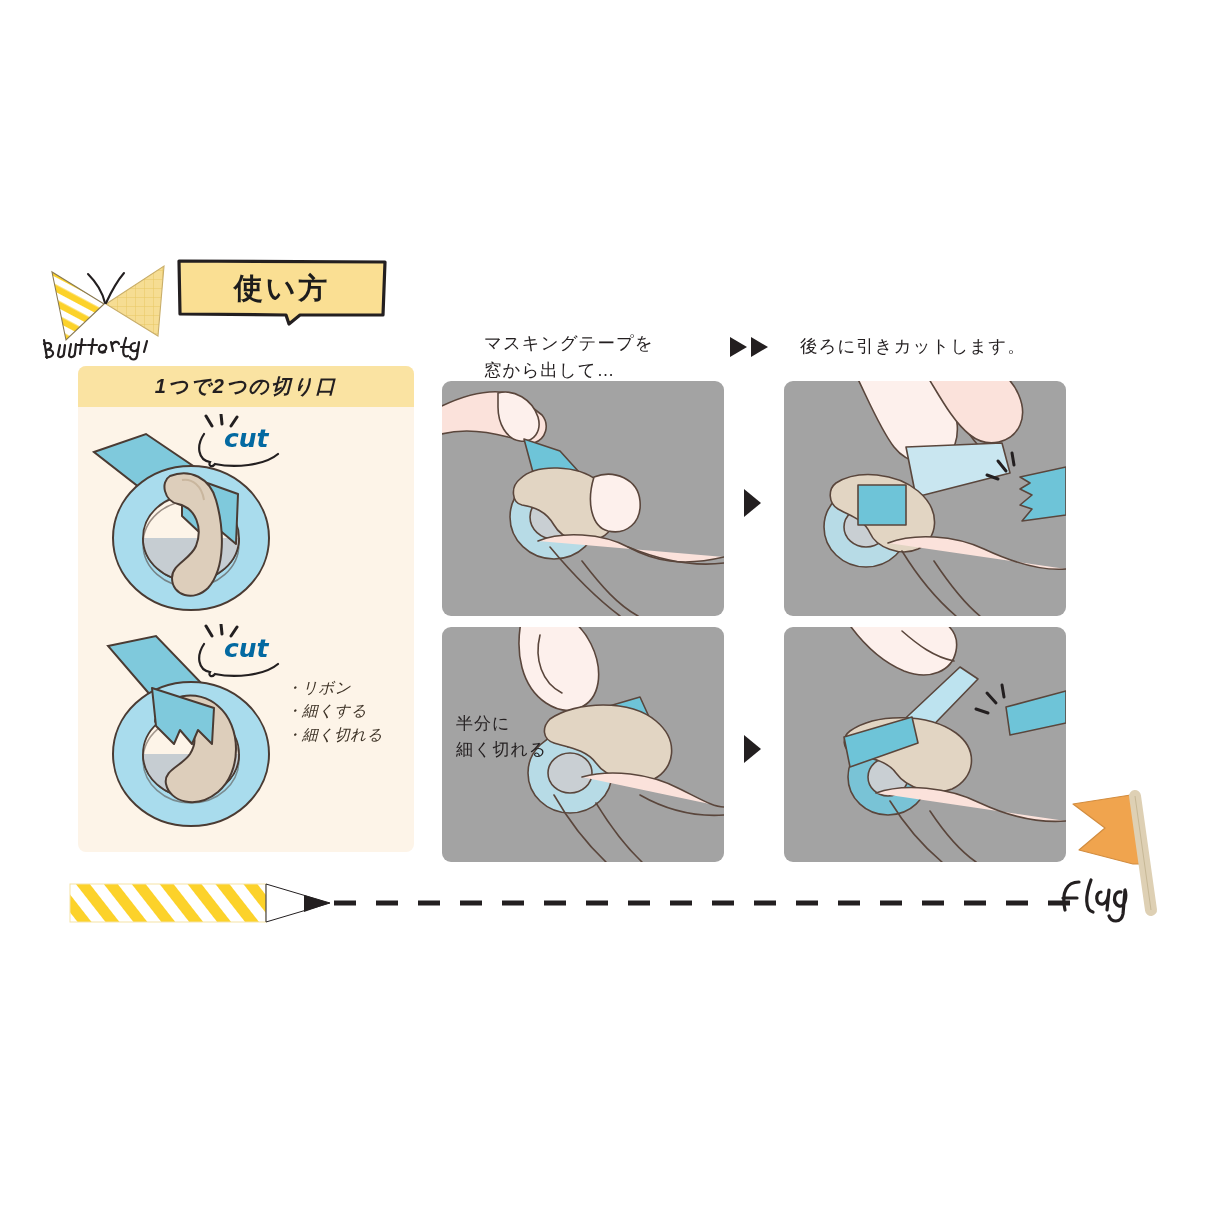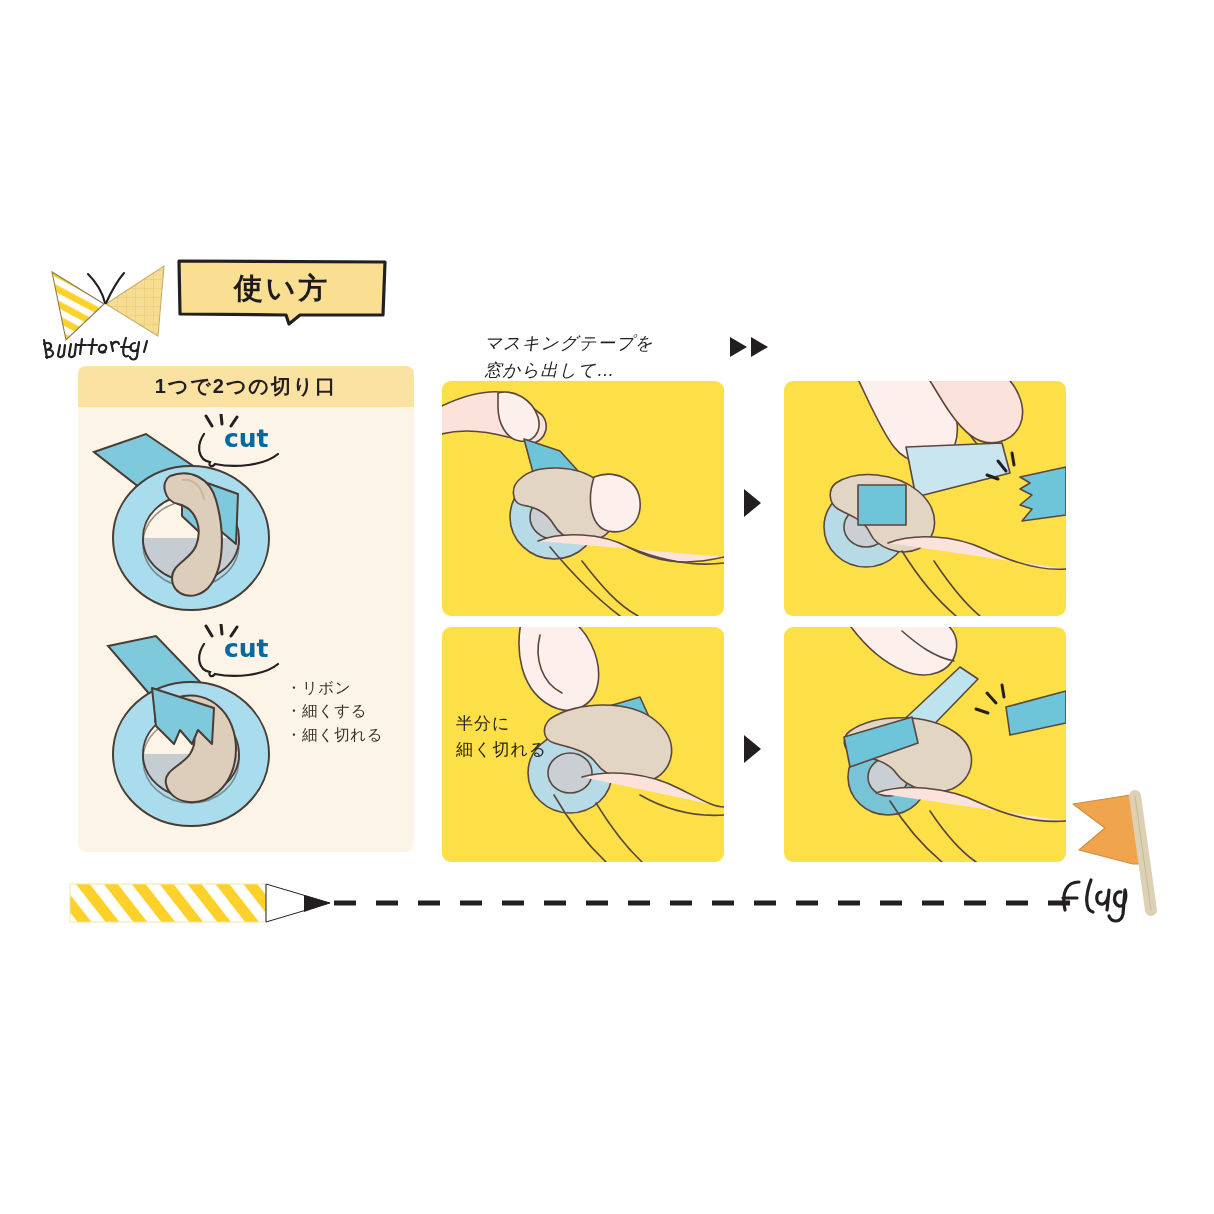--- a/index.html
+++ b/index.html
@@ -26,20 +26,21 @@
     display: flex; align-items: center; justify-content: center;
     font-size: 29px; font-weight: 700; color: #1c1c1c; letter-spacing: 3px;
   }
 
   
   .panel {
     position: absolute; left: 78px; top: 366px;
     width: 336px; height: 486px;
     background: #fdf4e8;
     border-radius: 8px;
+    font-style: italic;
   }
   .panel-head {
     position: absolute; left: 0; top: 0; width: 336px; height: 41px;
     background: #fae3a2;
     border-radius: 8px 8px 0 0;
     display: flex; align-items: center; justify-content: center;
     font-size: 20px; font-weight: 700; color: #231f20; letter-spacing: 2px;
   }
 
   .feature { position: absolute; left: 0; width: 336px; height: 215px; }
@@ -58,30 +59,30 @@
     position: absolute; left: 208px; width: 128px;
     font-size: 15.5px; color: #3d3226; line-height: 1.5; letter-spacing: 0.5px;
   }
   .bullets.b1 { top: 60px; }
   .bullets.b2 { top: 52px; }
   .bullets div { white-space: nowrap; }
 
   
   .steptext {
     position: absolute;
-    font-size: 17.5px; color: #231f20; line-height: 1.55; letter-spacing: 1px; font-style: italic;
+    font-size: 17.5px; color: #231f20; line-height: 1.55; letter-spacing: 1px;
   }
   .steptext.t1 { left: 484px; top: 330px; }
   .steptext.t2 { left: 800px; top: 333px; white-space: nowrap; }
 
   .dblarrow { position: absolute; left: 726px; top: 334px; width: 48px; height: 26px; }
 
   .photo {
     position: absolute;
-    background: #fde047;
+    background: #a3a3a3;
     border-radius: 9px;
     overflow: hidden;
   }
   .photo.p1 { left: 442px; top: 381px; width: 282px; height: 235px; }
   .photo.p2 { left: 784px; top: 381px; width: 282px; height: 235px; }
   .photo.p3 { left: 442px; top: 627px; width: 282px; height: 235px; }
   .photo.p4 { left: 784px; top: 627px; width: 282px; height: 235px; }
   .photo svg { display: block; }
 
   .photo-note {
@@ -213,20 +214,21 @@
     <div>窓から出して…</div>
   </div>
 
   <div class="dblarrow">
     <svg width="48" height="26" viewBox="0 0 48 26">
       <path d="M4 3 L21 13 L4 23 Z" fill="#231f20"></path>
       <path d="M25 3 L42 13 L25 23 Z" fill="#231f20"></path>
     </svg>
   </div>
 
+  <div class="steptext t2">後ろに引きカットします。</div>
 
   <div class="photo p1">
     <svg width="282" height="235" viewBox="0 0 282 235">
       <g stroke="#5a463c" stroke-width="1.6" fill="none" stroke-linejoin="round" stroke-linecap="round">
 
         <path d="M-10 30 C20 14 50 6 74 14 L100 34 C108 44 104 58 92 62 L66 56 C44 50 16 46 -10 56 Z" fill="#fbe2db"></path>
         <path d="M56 12 C72 8 90 18 96 36 C100 50 92 62 78 60 C64 58 56 42 56 26 Z" fill="#fdf0ec"></path>
 
         <ellipse cx="112" cy="136" rx="44" ry="42" fill="#b7dbe6"></ellipse>
         <ellipse cx="112" cy="136" rx="24" ry="22" fill="#c9cfd3"></ellipse>

